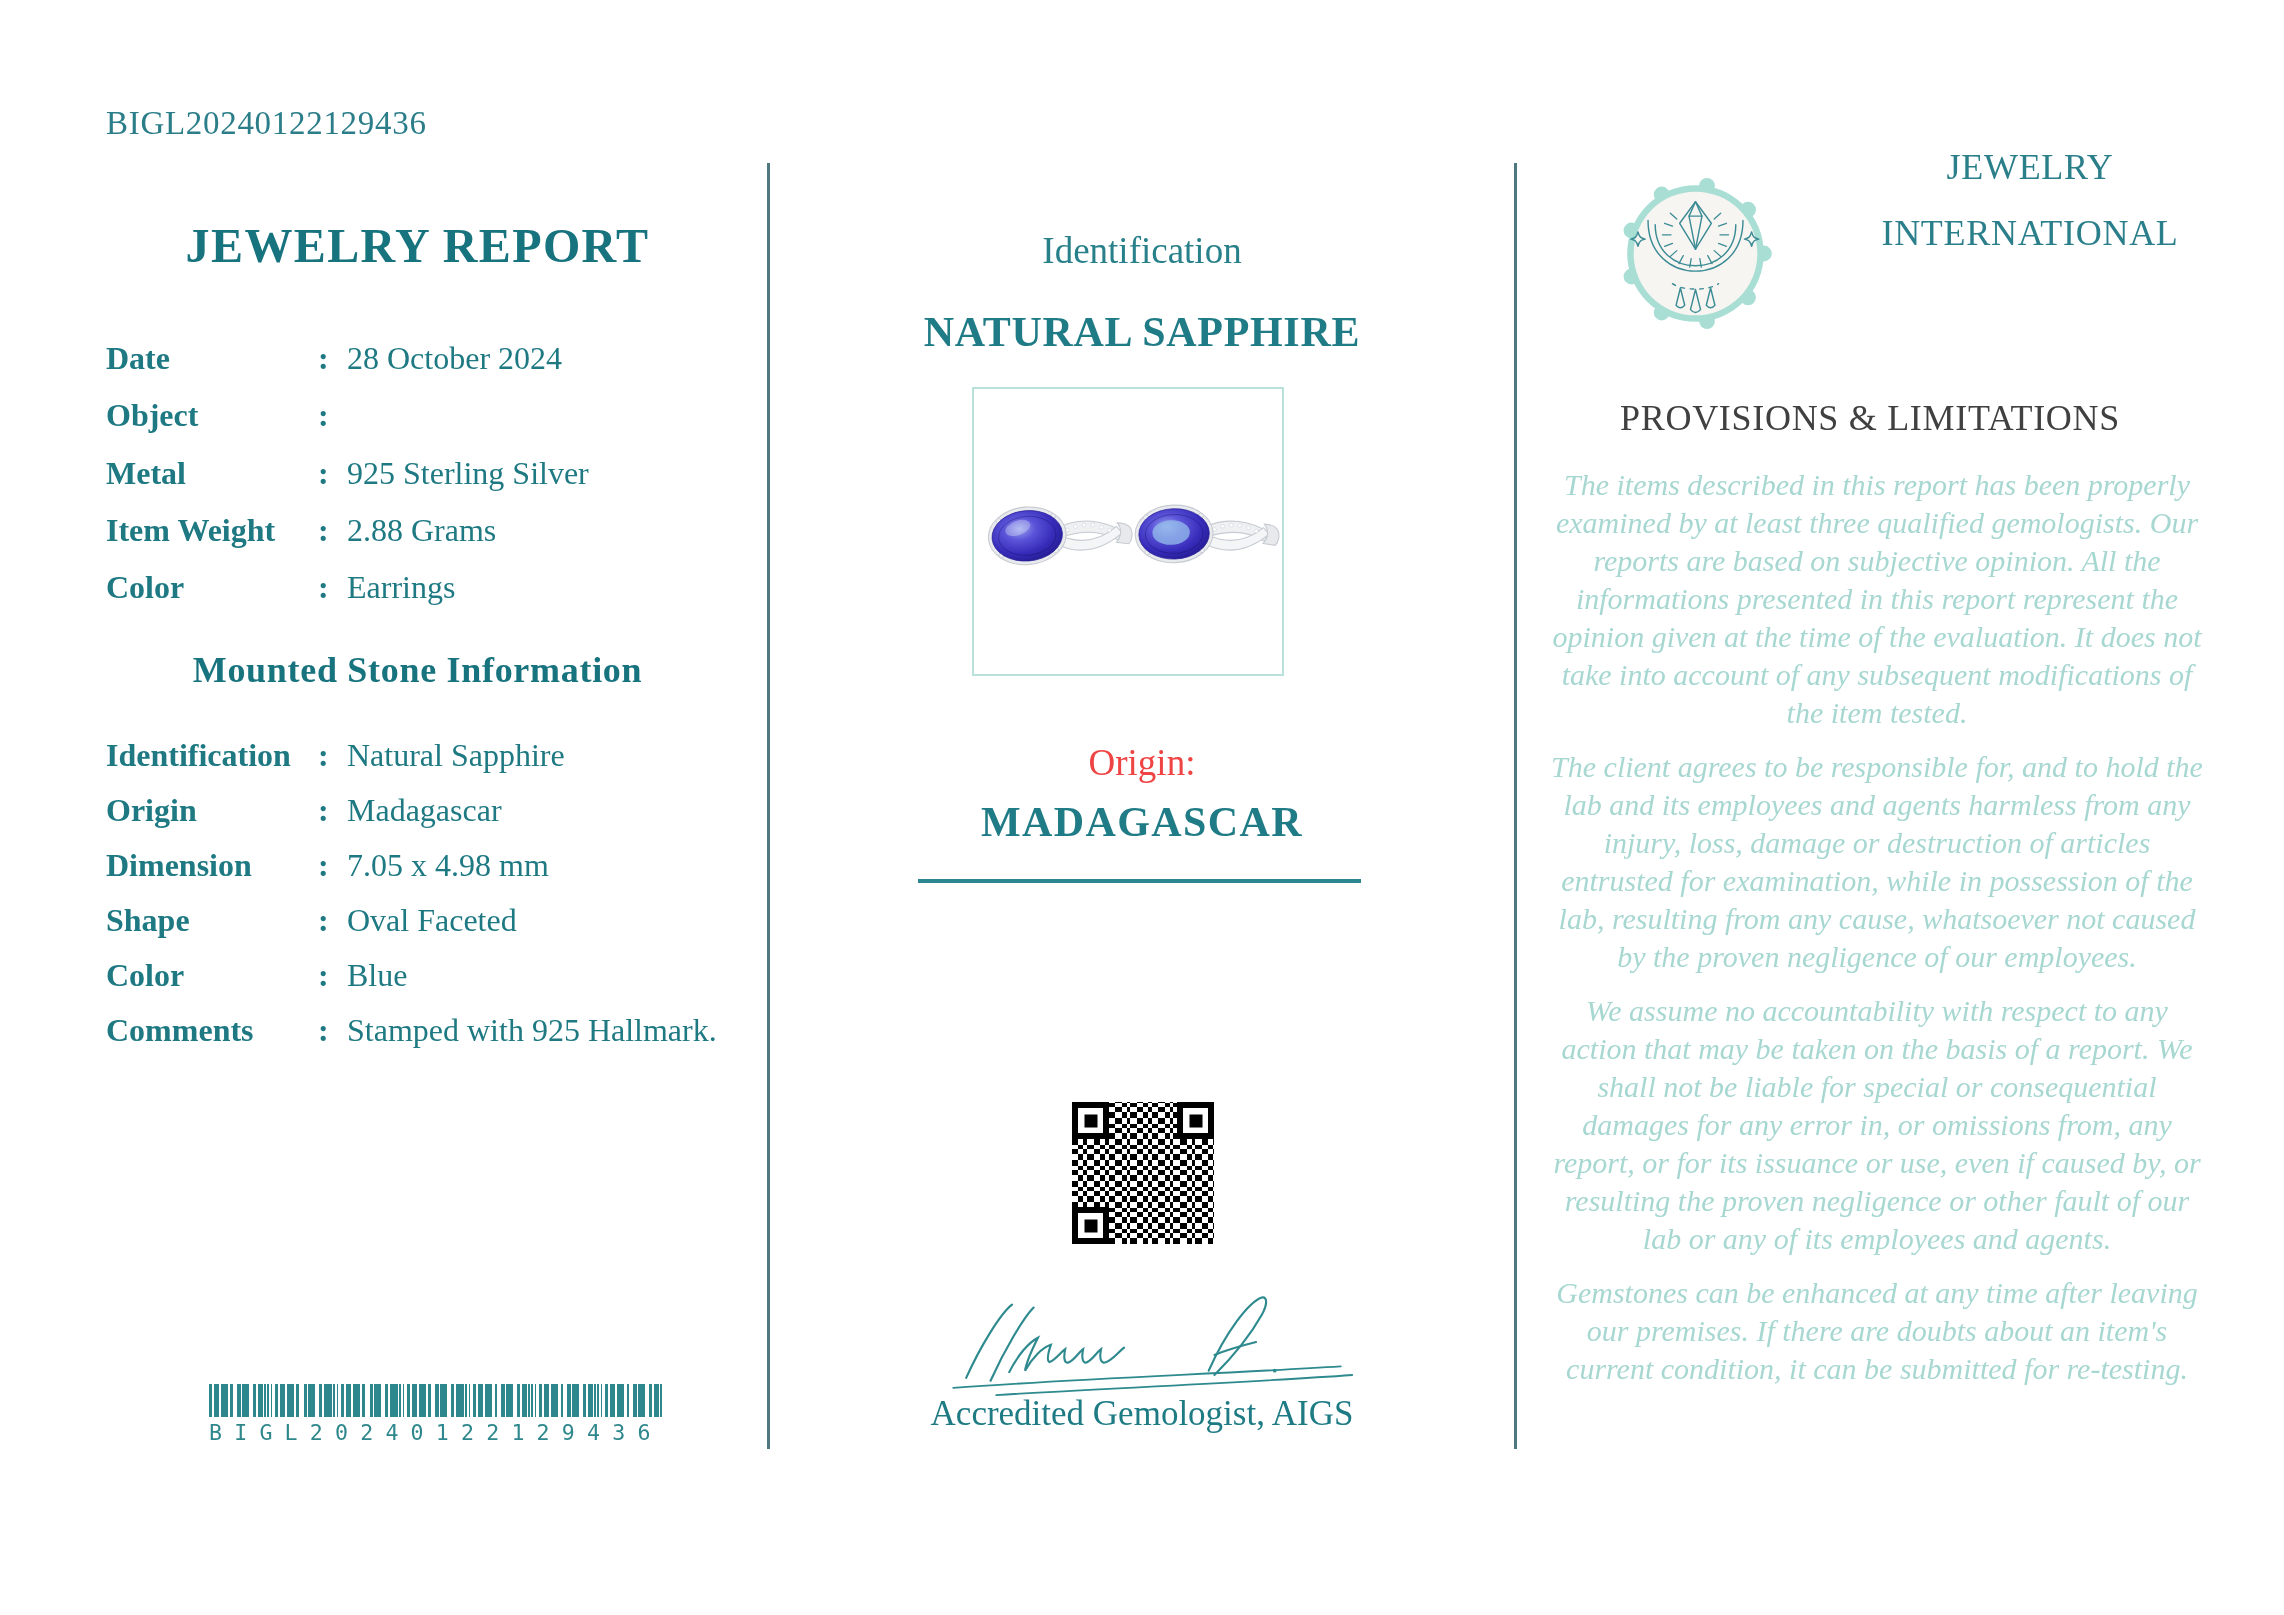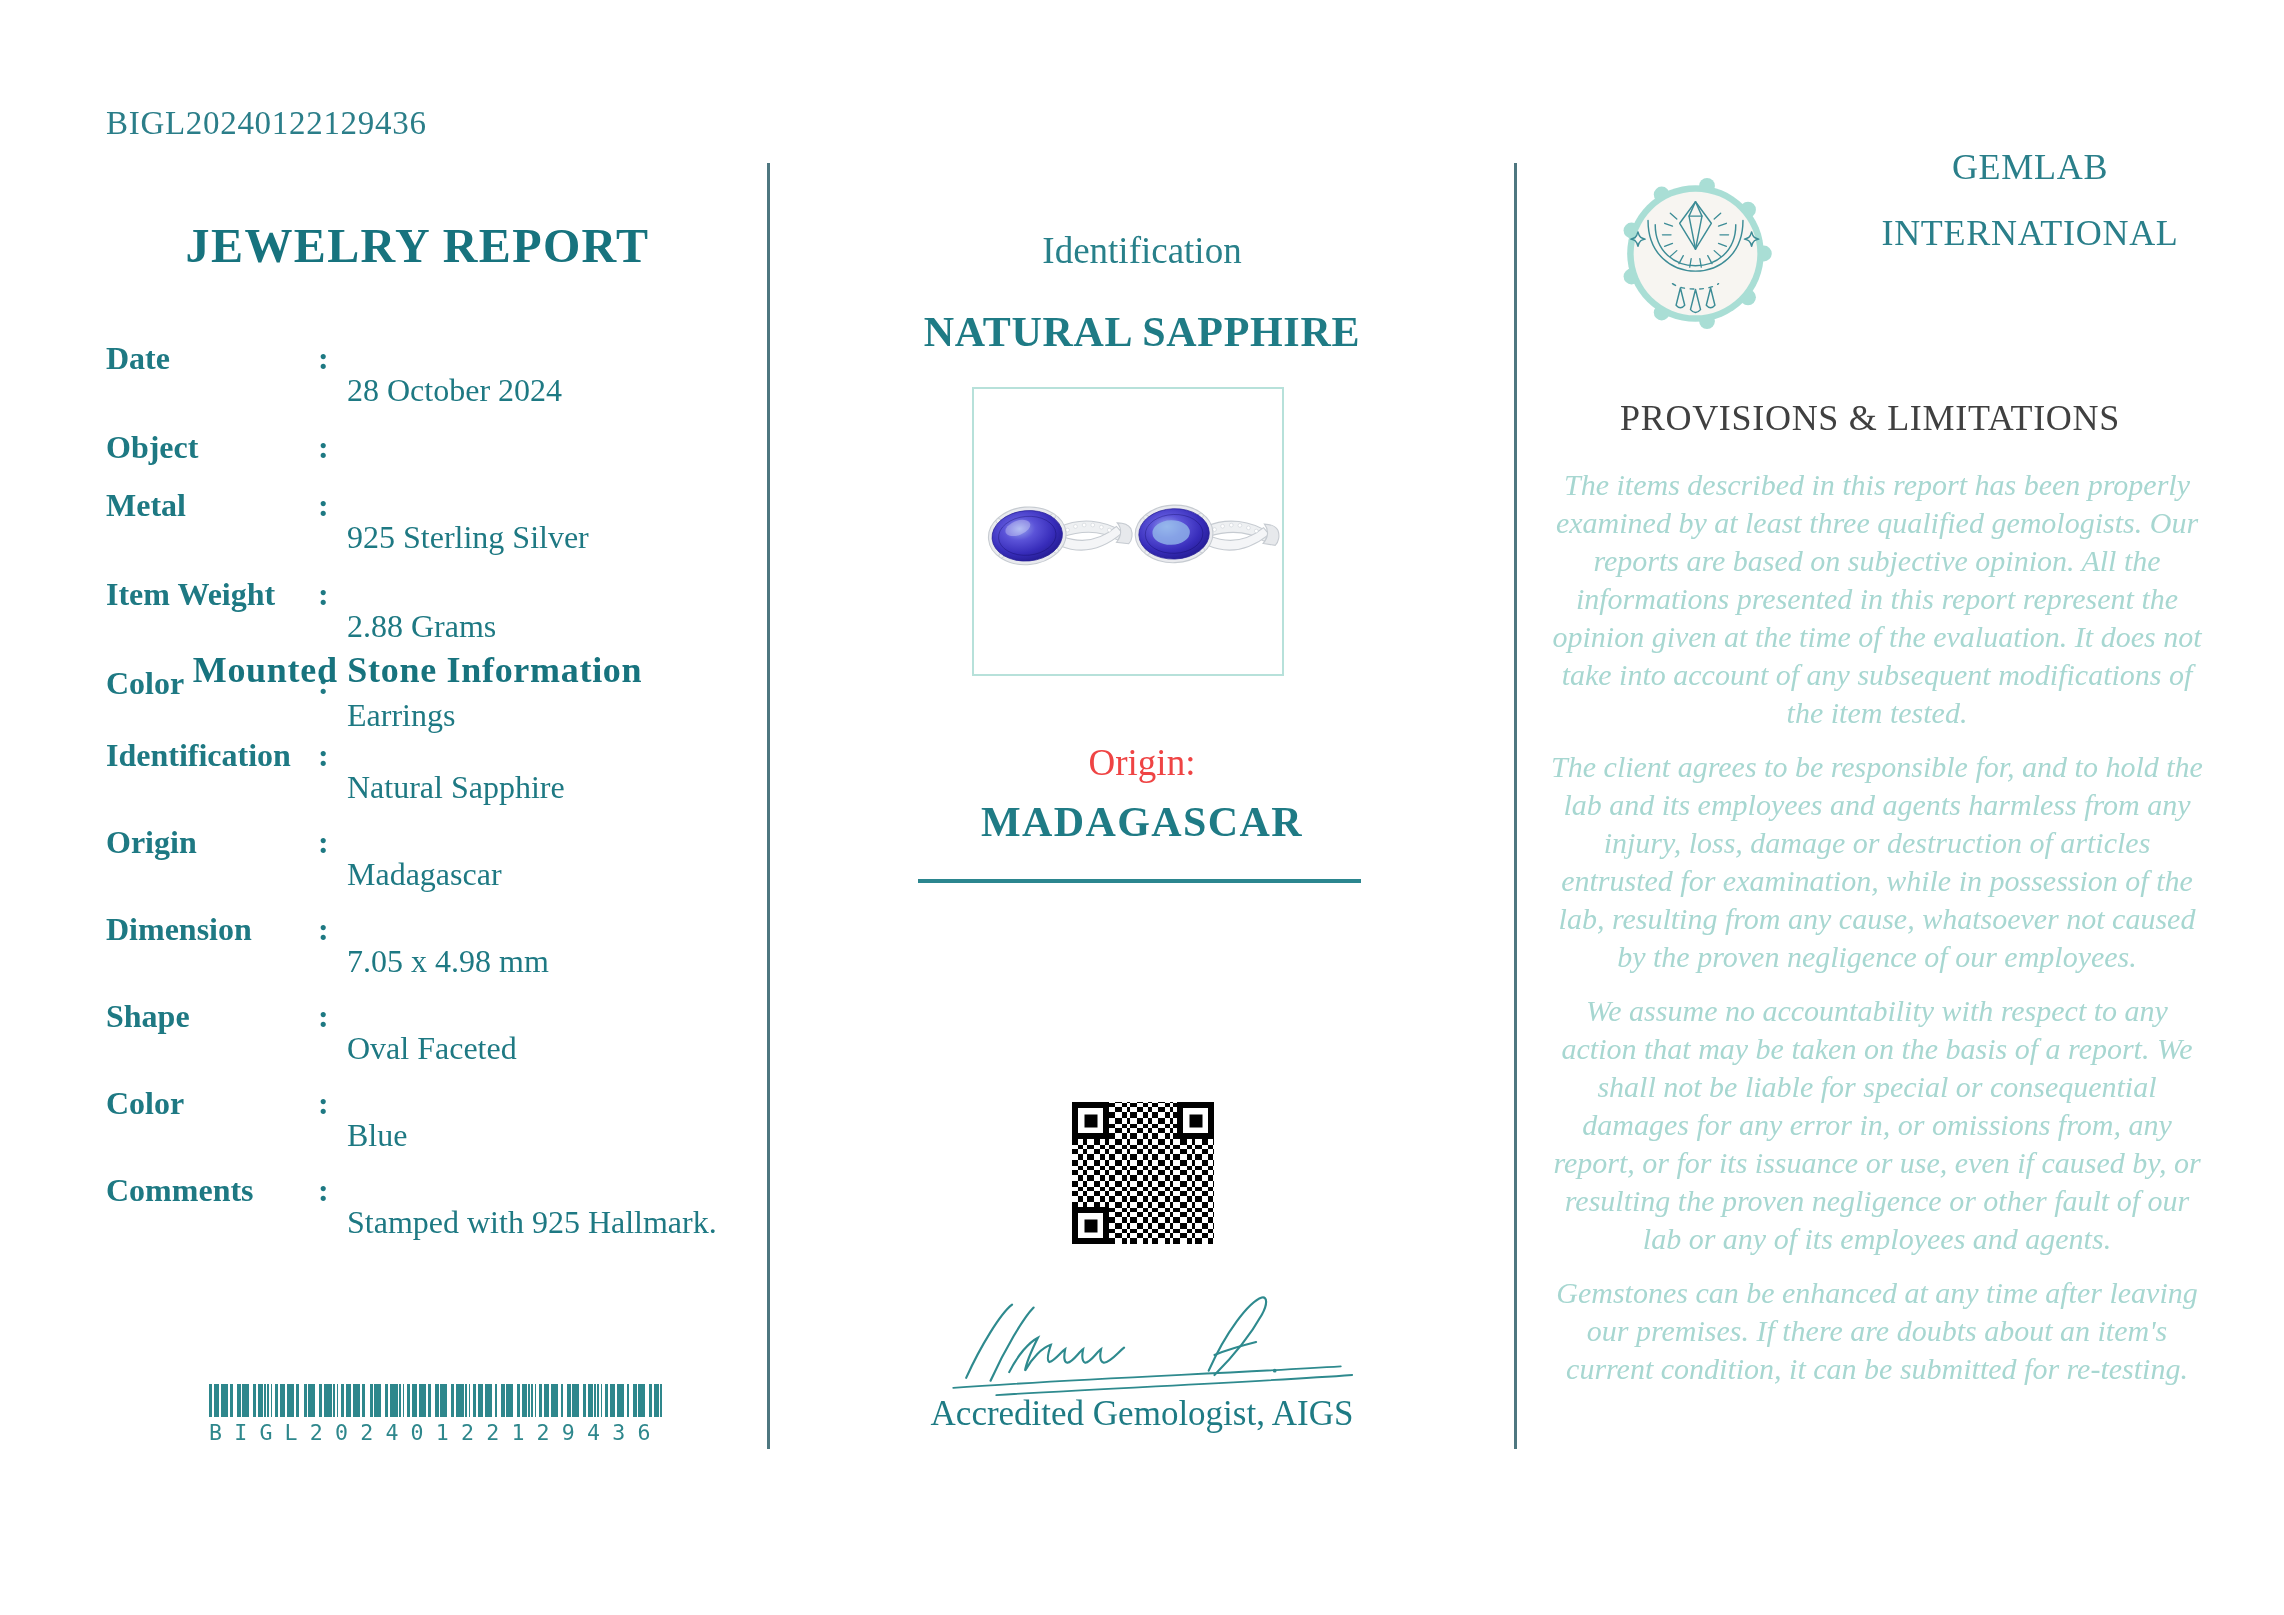--- a/index.html
+++ b/index.html
@@ -12,21 +12,21 @@
   .report-title{position:absolute;left:101px;top:218px;width:633px;text-align:center;
                 font-size:48px;font-weight:bold;color:#17737E;letter-spacing:1.4px;}
   .detail-block{position:absolute;left:106px;width:647px;}
   .detail-row{display:flex;align-items:flex-start;font-size:32px;line-height:40px;color:#1E7983;}
   .db-top{top:338px;}
   .db-top .detail-row{margin-bottom:17.3px;}
   .db-stone{top:735px;}
   .db-stone .detail-row{margin-bottom:15px;}
   .detail-row .lbl{width:212px;font-weight:bold;flex:none;}
   .detail-row .colon{width:29px;flex:none;font-weight:bold;}
-  .detail-row .val{flex:1;margin-top:32px;}
+  .detail-row .val{flex:1;}
   .stone-title{position:absolute;left:101px;top:649px;width:633px;text-align:center;
                font-size:36px;font-weight:bold;color:#17737E;letter-spacing:0.7px;}
   .barcode{position:absolute;left:209px;top:1384px;width:453px;}
   .barcode-bars{height:33px;
      background-color:#fff;
      background-image:
        repeating-linear-gradient(90deg,#2E878C 0 2.9px,#ffffff 2.9px 5px,#2E878C 5px 7.2px,#ffffff 7.2px 12.2px,#2E878C 12.2px 13.7px,#ffffff 13.7px 16.5px),
        repeating-linear-gradient(90deg,#2E878C 0 2.2px,#ffffff 2.2px 6.5px,#2E878C 6.5px 10px,#ffffff 10px 14.4px,#2E878C 14.4px 16px,#ffffff 16px 22px);
      background-blend-mode:darken;}
   .barcode-text{margin-top:2.9px;font-family:"DejaVu Sans Mono","Liberation Mono",monospace;
@@ -268,21 +268,21 @@
       <path d="M40,100 C42,108 45,109 50,110 C45,111 42,112 40,120 C38,112 35,111 30,110 C35,109 38,108 40,100"></path>
       <path d="M198,100 C200,108 203,109 208,110 C203,111 200,112 198,120 C196,112 193,111 188,110 C193,109 196,108 198,100"></path>
 
       <path d="M99,178 L93,202 Q99,209 105,202 Z"></path>
       <path d="M141,178 L135,202 Q141,209 147,202 Z"></path>
       <path d="M120,180 L113,208 Q120,216 127,208 Z"></path>
     </g>
   </svg>
 
   <div class="lab-name">
-    <div>GEMLAB</div>
+    <div>JEWELRY</div>
     <div>INTERNATIONAL</div>
   </div>
 
   <div class="prov-title">PROVISIONS &amp; LIMITATIONS</div>
 
   <div class="prov-paras">
     <p>The items described in this report has been properly examined by at least three qualified gemologists. Our reports are based on subjective opinion. All the informations presented in this report represent the opinion given at the time of the evaluation. It does not take into account of any subsequent modifications of the item tested.</p>
     <p>The client agrees to be responsible for, and to hold the lab and its employees and agents harmless from any injury, loss, damage or destruction of articles entrusted for examination, while in possession of the lab, resulting from any cause, whatsoever not caused by the proven negligence of our employees.</p>
     <p>We assume no accountability with respect to any action that may be taken on the basis of a report. We shall not be liable for special or consequential damages for any error in, or omissions from, any report, or for its issuance or use, even if caused by, or resulting the proven negligence or other fault of our lab or any of its employees and agents.</p>
     <p>Gemstones can be enhanced at any time after leaving our premises. If there are doubts about an item's current condition, it can be submitted for re-testing.</p>

